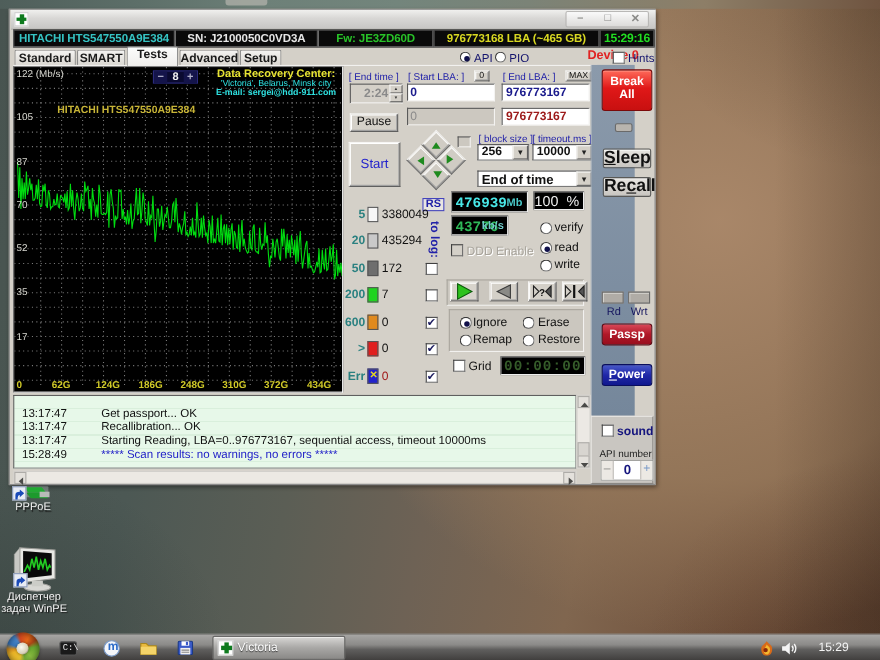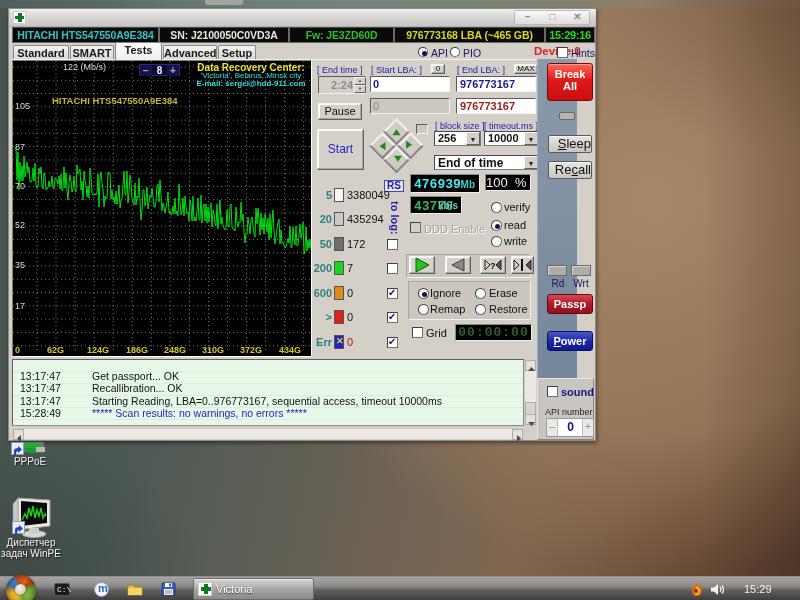--- a/index.html
+++ b/index.html
@@ -96,21 +96,21 @@
 .mrow .mval { position:absolute; left:34px; top:1px; font-size:11px; }
 .cb { position:absolute; width:11px; height:11px; background:#fff; border:1px solid #707070; border-top-color:#404040; border-left-color:#404040; }
 .cb i { position:absolute; left:0px; top:-2px; font-style:normal; font-size:10px; color:#1a1a5e; }
 .cbdis { background:#d4d0c8; }
 .radio { position:absolute; width:11px; height:11px; border-radius:50%; background:#fff; border:1px solid #6a6a6a; border-top-color:#3a3a3a; border-left-color:#3a3a3a; }
 .radio.on::after { content:""; position:absolute; left:3px; top:3px; width:5px; height:5px; border-radius:50%; background:#10104a; }
 .rlab { position:absolute; font-size:11px; color:#111; }
 .lcd { position:absolute; background:#000; border:1px solid #8a8a8a; border-bottom-color:#eee; border-right-color:#eee; }
 .mbtn { width:26px; height:18px; }
 
-.gbtn { position:absolute; background:linear-gradient(#e8e6e2,#c8c5c0); border:1px solid #5a5a58; border-radius:2px; box-shadow:inset 0 1px 0 #f8f7f5; font-size:13px; color:#111; text-align:right; line-height:16px; }
+.gbtn { position:absolute; background:linear-gradient(#e8e6e2,#c8c5c0); border:1px solid #5a5a58; border-radius:2px; box-shadow:inset 0 1px 0 #f8f7f5; font-size:16px; color:#111; text-align:left; line-height:16px;font-weight:bold; }
 #logbox { position:absolute; left:0; top:2px; width:512px; height:67px; background:#e7f8e9; border:1px solid #8a8a8a; border-top-color:#5f5f5f; border-left-color:#5f5f5f;
   background-image:repeating-linear-gradient(#e7f8e9 0px, #e7f8e9 11px, #d9efdc 11px, #d9efdc 12px); }
 .lrow { position:absolute; left:0; width:510px; height:12px; font-size:10.5px; color:#111; white-space:nowrap; }
 .lrow .lt { position:absolute; left:7px; }
 .lrow .lm { position:absolute; left:79px; }
 #vsb { position:absolute; left:512px; top:2px; width:13px; height:67px; background:#ece9e4; border:1px solid #d0cec9; }
 #hsb { position:absolute; left:0px; top:71px; width:512px; height:12px; background:#ece9e4; border:1px solid #d0cec9; }
 .sbb { position:absolute; width:11px; height:11px; background:#e4e1dc; border:1px solid #aeaca8; }
 .sbthumb { position:absolute; left:0; width:11px; background:#d8d5d0; border:1px solid #aeaca8; }
 
@@ -255,21 +255,21 @@
 <line x1="0" y1="205.1" x2="298" y2="205.1"></line>
 <line x1="0" y1="218.3" x2="298" y2="218.3"></line>
 <line x1="0" y1="231.6" x2="298" y2="231.6"></line>
 <line x1="0" y1="244.9" x2="298" y2="244.9"></line>
 <line x1="0" y1="258.1" x2="298" y2="258.1"></line>
 <line x1="0" y1="271.4" x2="298" y2="271.4"></line>
 <line x1="0" y1="284.7" x2="298" y2="284.7"></line>
 </g>
 <polyline points="3,86 4,119 5,91 6,129 7,101 8,120 9,105 10,120 11,95 12,116 13,110 14,101 15,112 16,106 17,121 18,121 19,119 20,107 21,120 22,102 23,124 24,127 25,126 26,107 27,113 28,106 29,125 30,128 31,112 32,115 33,129 34,127 35,127 36,120 37,125 38,125 39,115 40,127 41,128 42,117 43,118 44,119 45,123 46,115 47,128 48,113 49,130 50,128 51,106 52,127 53,112 54,129 55,139 56,122 57,114 58,120 59,131 60,128 61,115 62,128 63,131 64,104 65,113 66,111 67,108 68,129 69,120 70,139 71,110 72,120 73,124 74,136 75,125 76,137 77,107 78,115 79,133 80,134 81,134 82,133 83,134 84,132 85,113 86,146 87,116 88,111 89,122 90,128 91,146 92,135 93,138 94,137 95,111 96,113 97,112 98,138 99,129 100,139 101,136 102,143 103,130 104,143 105,137 106,124 107,147 108,140 109,138 110,124 111,110 112,134 113,133 114,110 115,142 116,131 117,114 118,121 119,138 120,141 121,144 122,122 123,144 124,135 125,137 126,117 127,140 128,159 129,149 130,129 131,129 132,145 133,140 134,126 135,148 136,141 137,134 138,136 139,127 140,136 141,146 142,146 143,140 144,125 145,123 146,141 147,119 148,134 149,150 150,142 151,146 152,152 153,146 154,142 155,131 156,152 157,150 158,154 159,152 160,145 161,153 162,137 163,153 164,150 165,155 166,123 167,141 168,154 169,152 170,137 171,155 172,135 173,146 174,153 175,151 176,160 177,139 178,145 179,160 180,135 181,160 182,156 183,160 184,150 185,137 186,158 187,159 188,134 189,162 190,147 191,143 192,160 193,143 194,162 195,146 196,161 197,148 198,142 199,166 200,149 201,152 202,164 203,165 204,143 205,168 206,154 207,139 208,163 209,156 210,164 211,167 212,169 213,168 214,149 215,164 216,166 217,146 218,143 219,166 220,168 221,168 222,170 223,146 224,161 225,166 226,161 227,162 228,141 229,160 230,153 231,170 232,182 233,172 234,173 235,156 236,164 237,173 238,159 239,156 240,164 241,173 242,176 243,147 244,163 245,147 246,158 247,174 248,152 249,169 250,157 251,173 252,153 253,161 254,171 255,157 256,179 257,153 258,177 259,160 260,149 261,171 262,183 263,176 264,168 265,161 266,158 267,183 268,169 269,182 270,181 271,184 272,187 273,186 274,182 275,177 276,182 277,165 278,187 279,186 280,166 281,178 282,184 283,165 284,185 285,184 286,175 287,163 288,177 289,172 290,161 291,193 292,189 293,166 294,190 295,179 296,187 297,178 298,189 299,188" fill="none" stroke="#00dd10" stroke-width="1"></polyline>
 </svg>
-    <div class="gyl" style="top:1px;margin-left:48px;">122 (Mb/s)</div>
+    <div class="gyl" style="top:1px;">122 (Mb/s)</div>
 <div class="gyl" style="top:40px;">105</div>
 <div class="gyl" style="top:81px;">87</div>
 <div class="gyl" style="top:120px;">70</div>
 <div class="gyl" style="top:159px;">52</div>
 <div class="gyl" style="top:199px;">35</div>
 <div class="gyl" style="top:240px;">17</div>
     <div class="gxl" style="left:2px;">0</div>
 <div class="gxl" style="left:34px;">62G</div>
 <div class="gxl" style="left:74px;">124G</div>
 <div class="gxl" style="left:113px;">186G</div>

